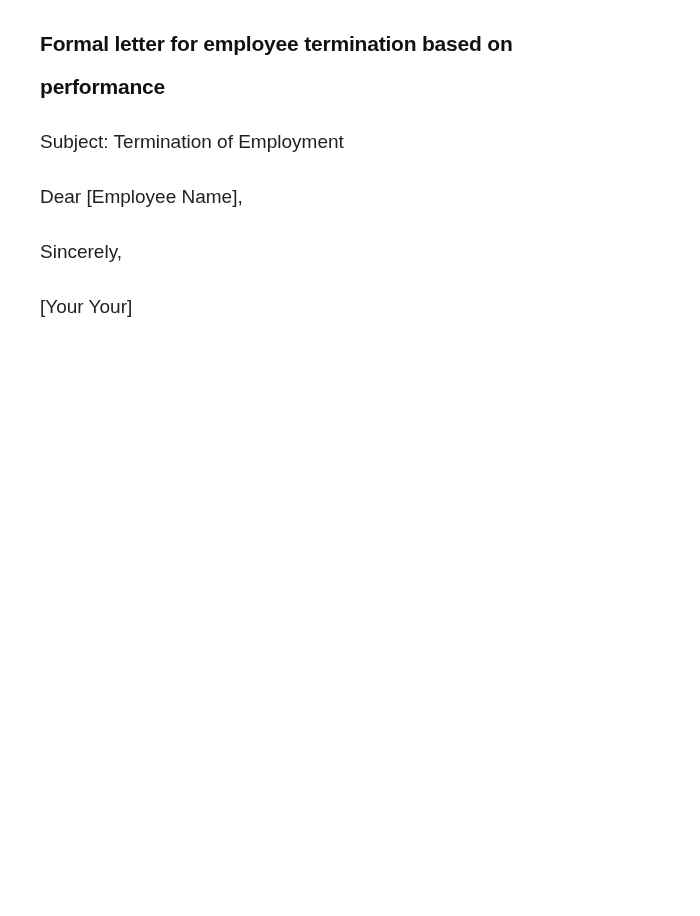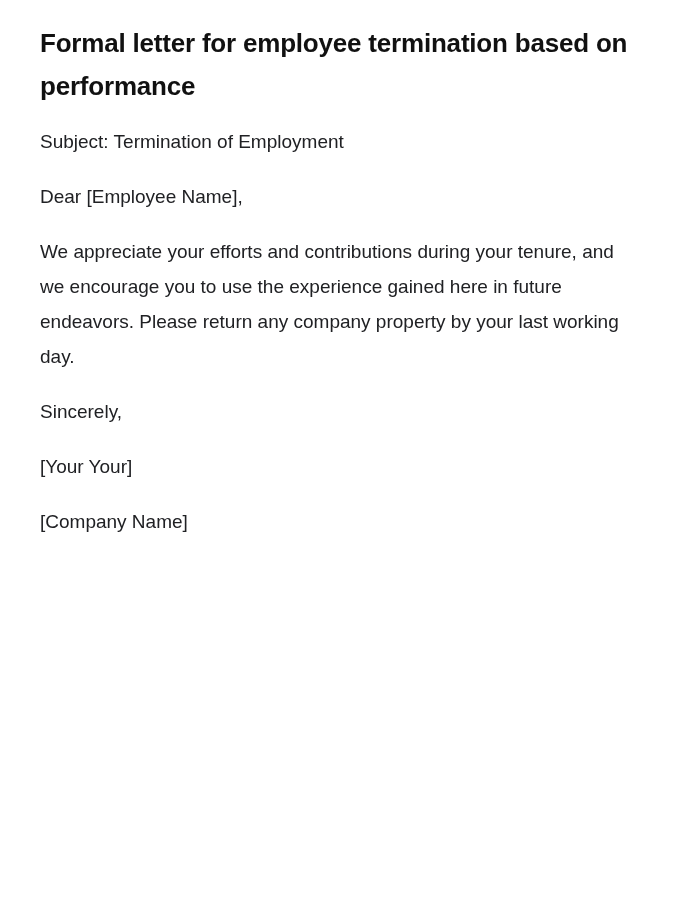--- a/index.html
+++ b/index.html
@@ -19,21 +19,21 @@
     box-sizing: border-box;
     width: 700px;
     min-height: 916px;
     background: #ffffff;
     padding: 22px 60px 30px 40px;
   }
   .article-title {
     margin: 0 0 14px 0;
     padding: 0;
     font-family: "Liberation Sans Narrow", "Liberation Sans", "DejaVu Sans Condensed", sans-serif;
-    font-size: 26px;
+    font-size: 21px;
     line-height: 43px;
     font-weight: 700;
     letter-spacing: -0.2px;
     color: #111111;
     max-width: 600px;
   }
   .letter-body {
     max-width: 602px;
   }
   .letter-body p {
@@ -58,24 +58,22 @@
 
   <h1 class="article-title">Formal letter for employee termination based on performance</h1>
 
   <div class="letter-body">
 
     <p>Subject: Termination of Employment</p>
 
     <p>Dear [Employee Name],</p>
 
 
-    <p>We appreciate your efforts and contributions during your tenure, and we encourage you to use the experience gained here in future endeavors. Please return any company property by your last working day.</p>
 
 
     <p>Sincerely,</p>
 
     <p class="sig-line">[Your Your]</p>
 
 
-    <p class="sig-line">[Company Name]</p>
 
   </div>
 </div>
 
 </body></html>

